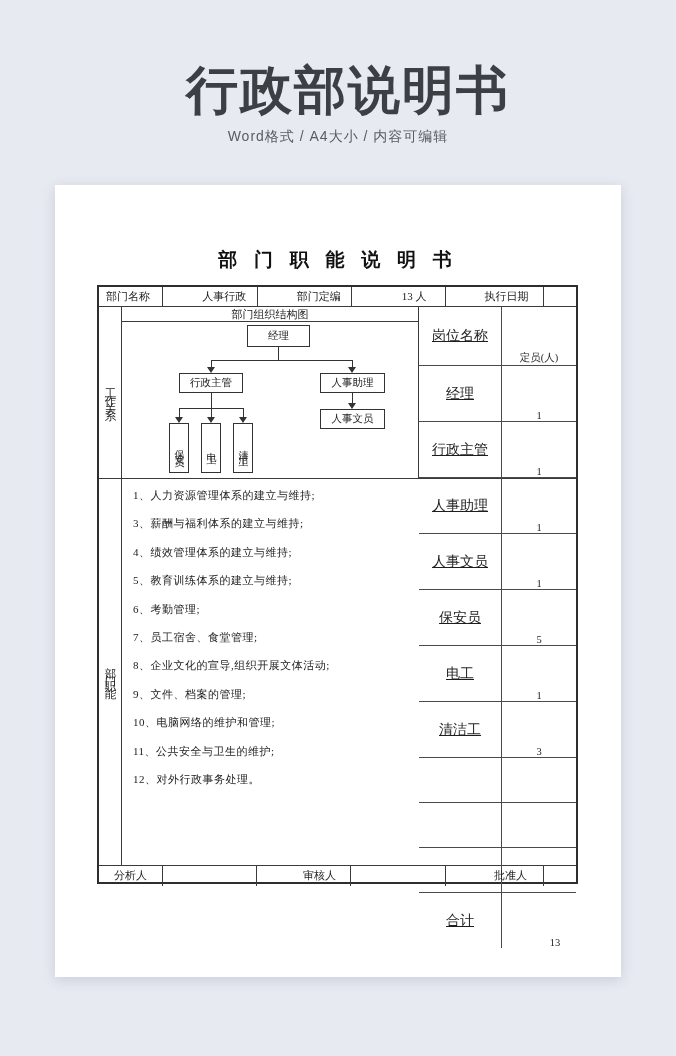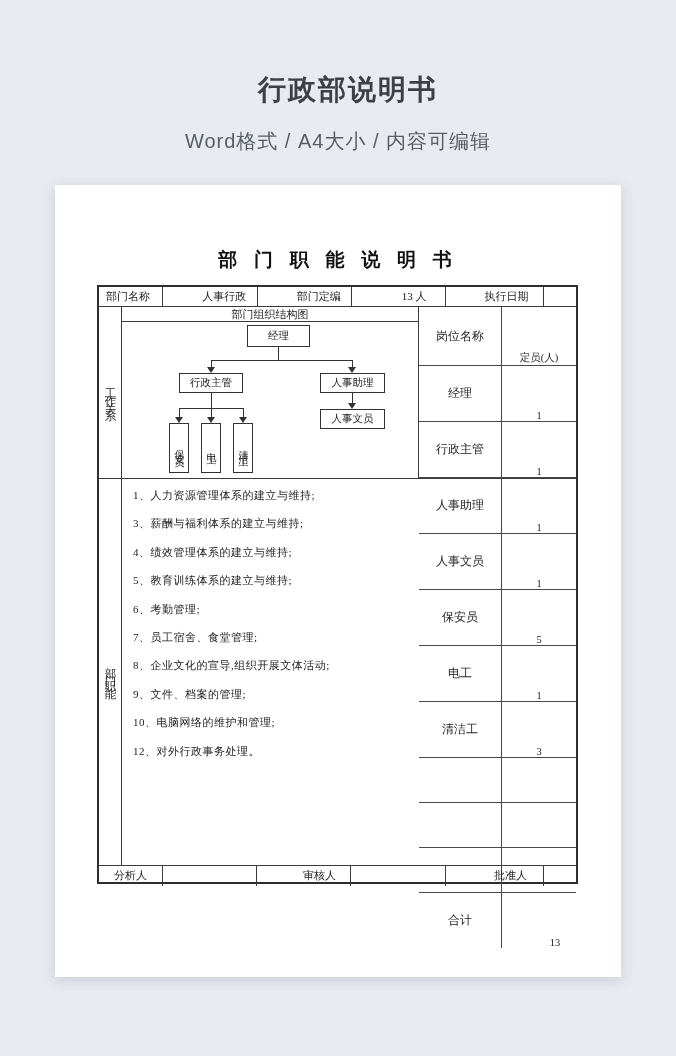--- a/index.html
+++ b/index.html
@@ -6,26 +6,26 @@
   html,body { width:676px; height:1056px; }
   body {
     background:#e7eaf1;
     font-family:"Liberation Sans","DejaVu Sans",sans-serif;
     position:relative;
     overflow:hidden;
   }
   
   .banner { text-align:center; padding-top:66px; }
   .banner-title {
-    font-size:28px; font-weight:700; color:#3c3f44; letter-spacing:2px;
+    font-size:52px; font-weight:700; color:#3c3f44; letter-spacing:2px;
     line-height:48px;
     padding-left:20px;
   }
   .banner-subtitle {
-    margin-top:14px; font-size:20px; color:#585d64; letter-spacing:1px;
+    margin-top:14px; font-size:14px; color:#585d64; letter-spacing:1px;
   }
   
   .page {
     position:absolute; left:55px; top:185px; width:566px; height:792px;
     background:#ffffff;
     box-shadow:0 3px 12px rgba(70,80,100,0.18);
     font-family:"Liberation Serif","DejaVu Serif",serif;
     color:#1e1e1e;
   }
   .doc-title {
@@ -76,22 +76,22 @@
   .oline { position:absolute; background:#333; }
   .arr {
     position:absolute; width:0; height:0;
     border-left:4px solid transparent; border-right:4px solid transparent;
     border-top:6px solid #333;
   }
   
   .staff { flex:1; display:flex; flex-direction:column; }
   .srow { flex:1; display:flex; border-bottom:1px solid #4a4a4a; }
   .srow:last-child { border-bottom:none;gap:32px; }
-  .sname { width:83px; border-right:1px solid #4a4a4a; text-align:center; font-size:12px;
-           display:flex; align-items:center; justify-content:center; }
+  .sname { width:83px; border-right:1px solid #4a4a4a; text-align:center; font-size:14px;
+           display:flex; align-items:center; justify-content:center;text-decoration:underline; }
   .scount { flex:1; text-align:center; font-size:10.5px;
            display:flex; align-items:center; justify-content:center;margin-top:44px; }
   
   .sec3 { display:flex; height:387px; border-bottom:1px solid #3a3a3a; }
   .func-list { flex:1; padding:9px 4px 0 11px; }
   .func-item { height:28.4px; line-height:15px; font-size:11px; color:#1c1c1c; letter-spacing:0.5px; }
 </style>
 </head>
 <body>
 
@@ -216,20 +216,21 @@
       <div class="func-list">
         <div class="func-item">1、人力资源管理体系的建立与维持;</div>
         <div class="func-item">3、薪酬与福利体系的建立与维持;</div>
         <div class="func-item">4、绩效管理体系的建立与维持;</div>
         <div class="func-item">5、教育训练体系的建立与维持;</div>
         <div class="func-item">6、考勤管理;</div>
         <div class="func-item">7、员工宿舍、食堂管理;</div>
         <div class="func-item">8、企业文化的宣导,组织开展文体活动;</div>
         <div class="func-item">9、文件、档案的管理;</div>
         <div class="func-item">10、电脑网络的维护和管理;</div>
+        <div class="func-item">11、公共安全与卫生的维护;</div>
         <div class="func-item">12、对外行政事务处理。</div>
       </div>
     </div>
 
     <div class="trow rowf">
       <div class="cell c1 cc">分析人</div>
       <div class="cell c2 cc"></div>
       <div class="cell c3 cc">审核人</div>
       <div class="cell c4 cc"></div>
       <div class="cell c5 cc">批准人</div>

